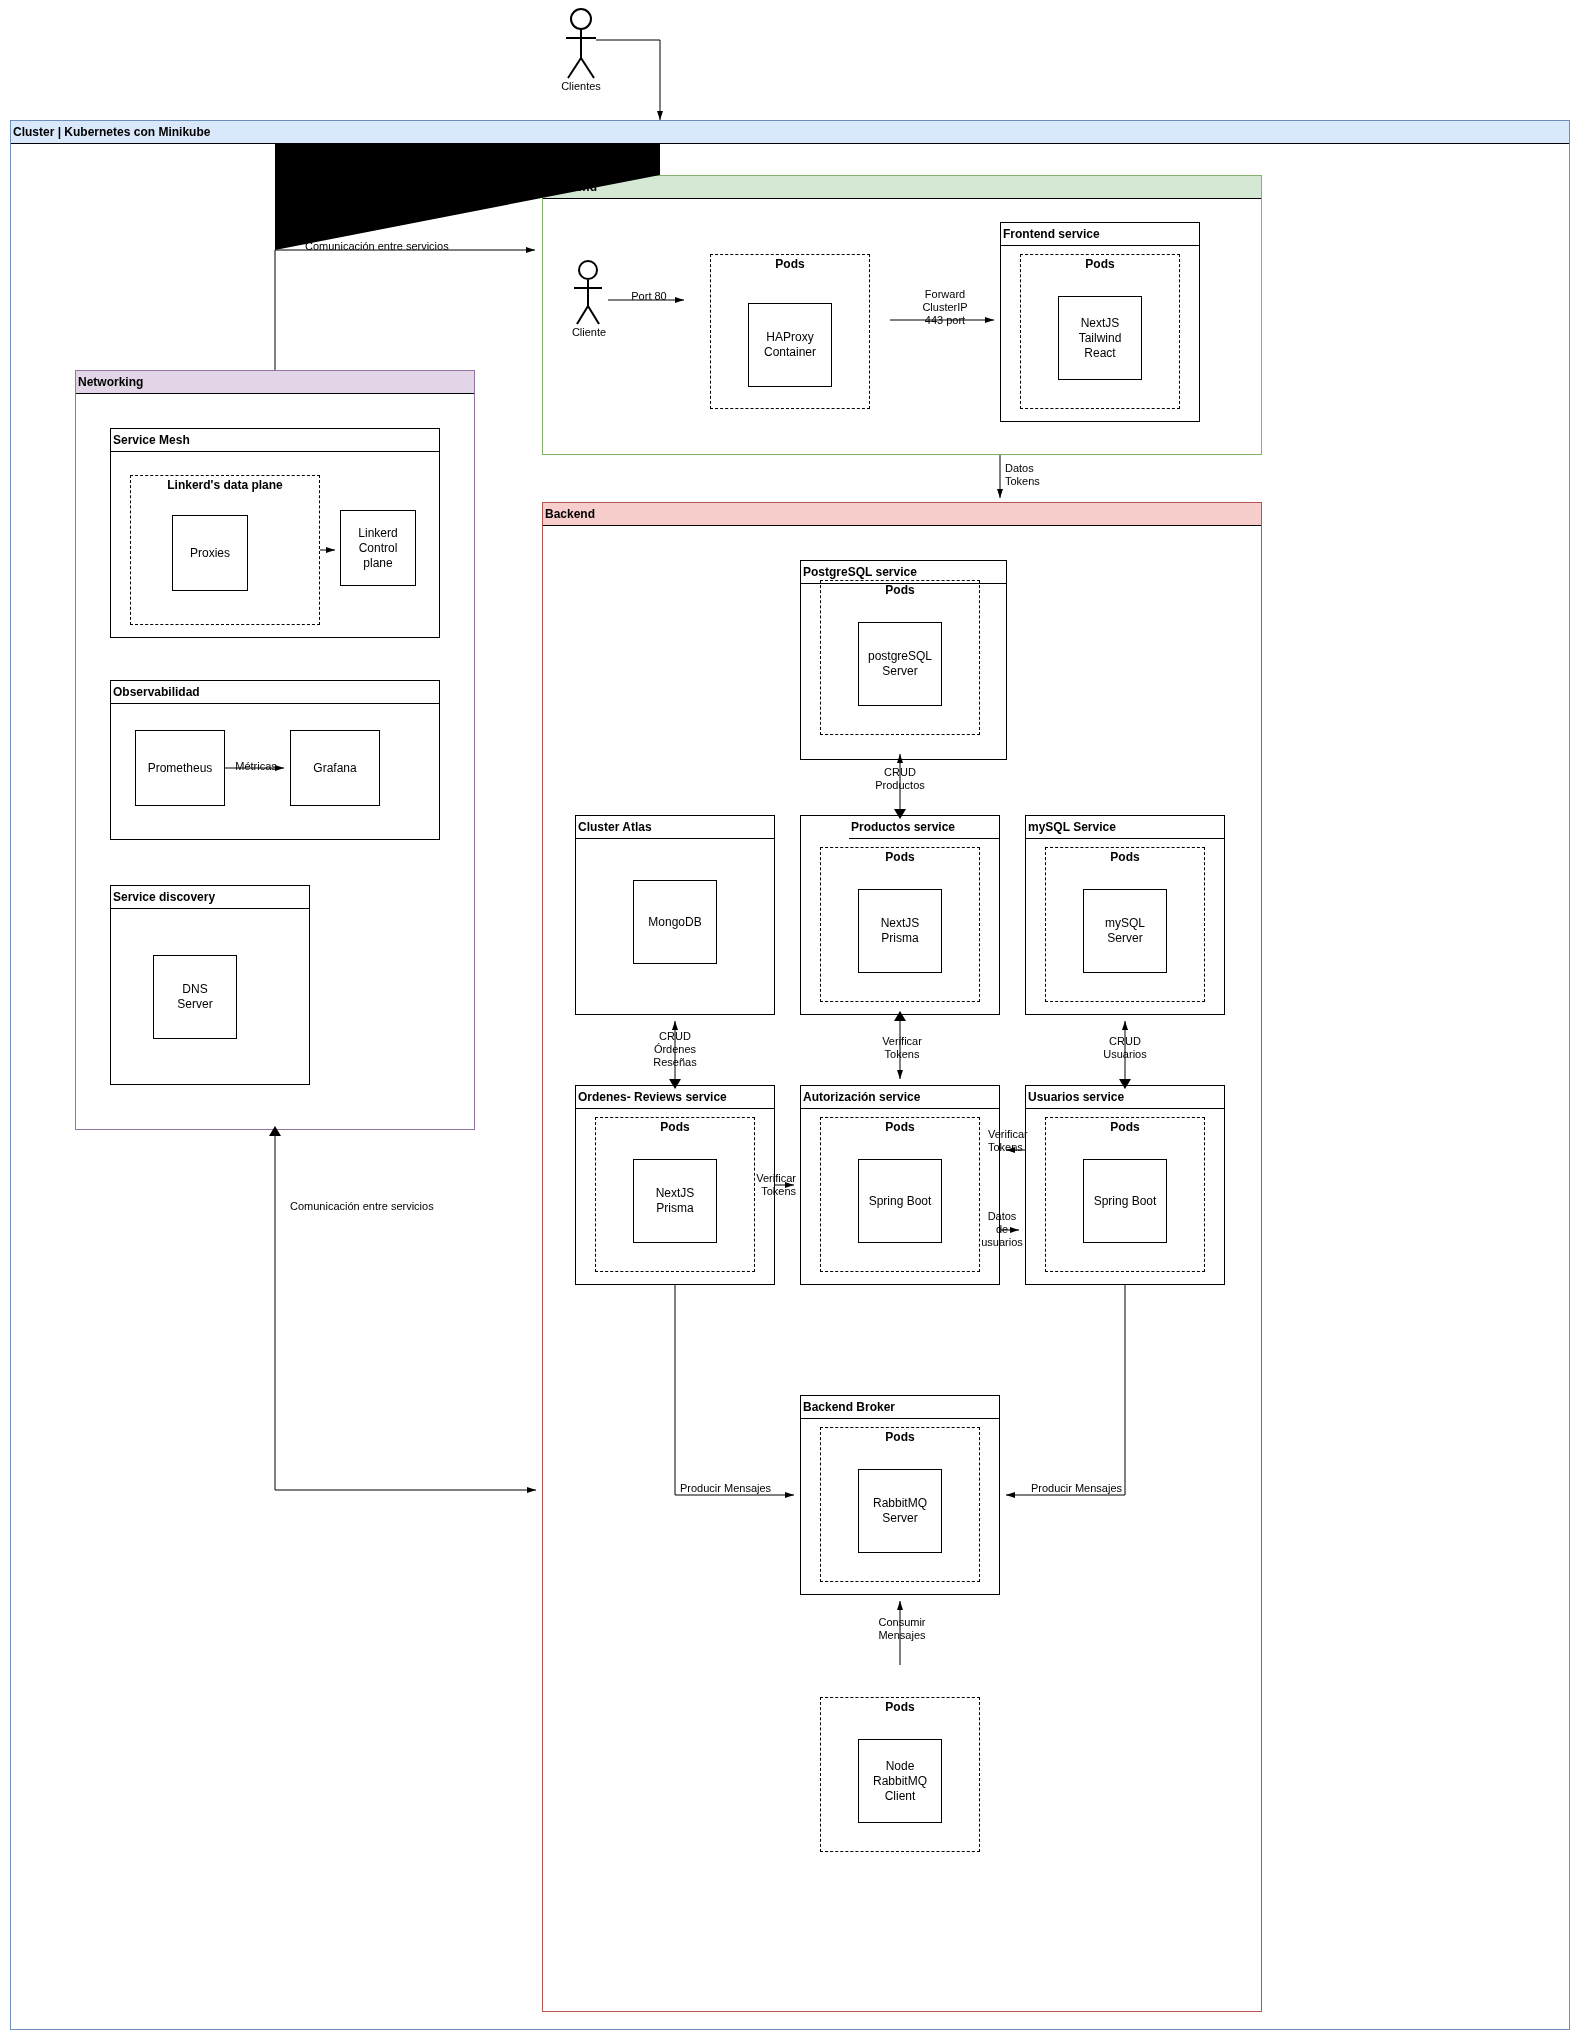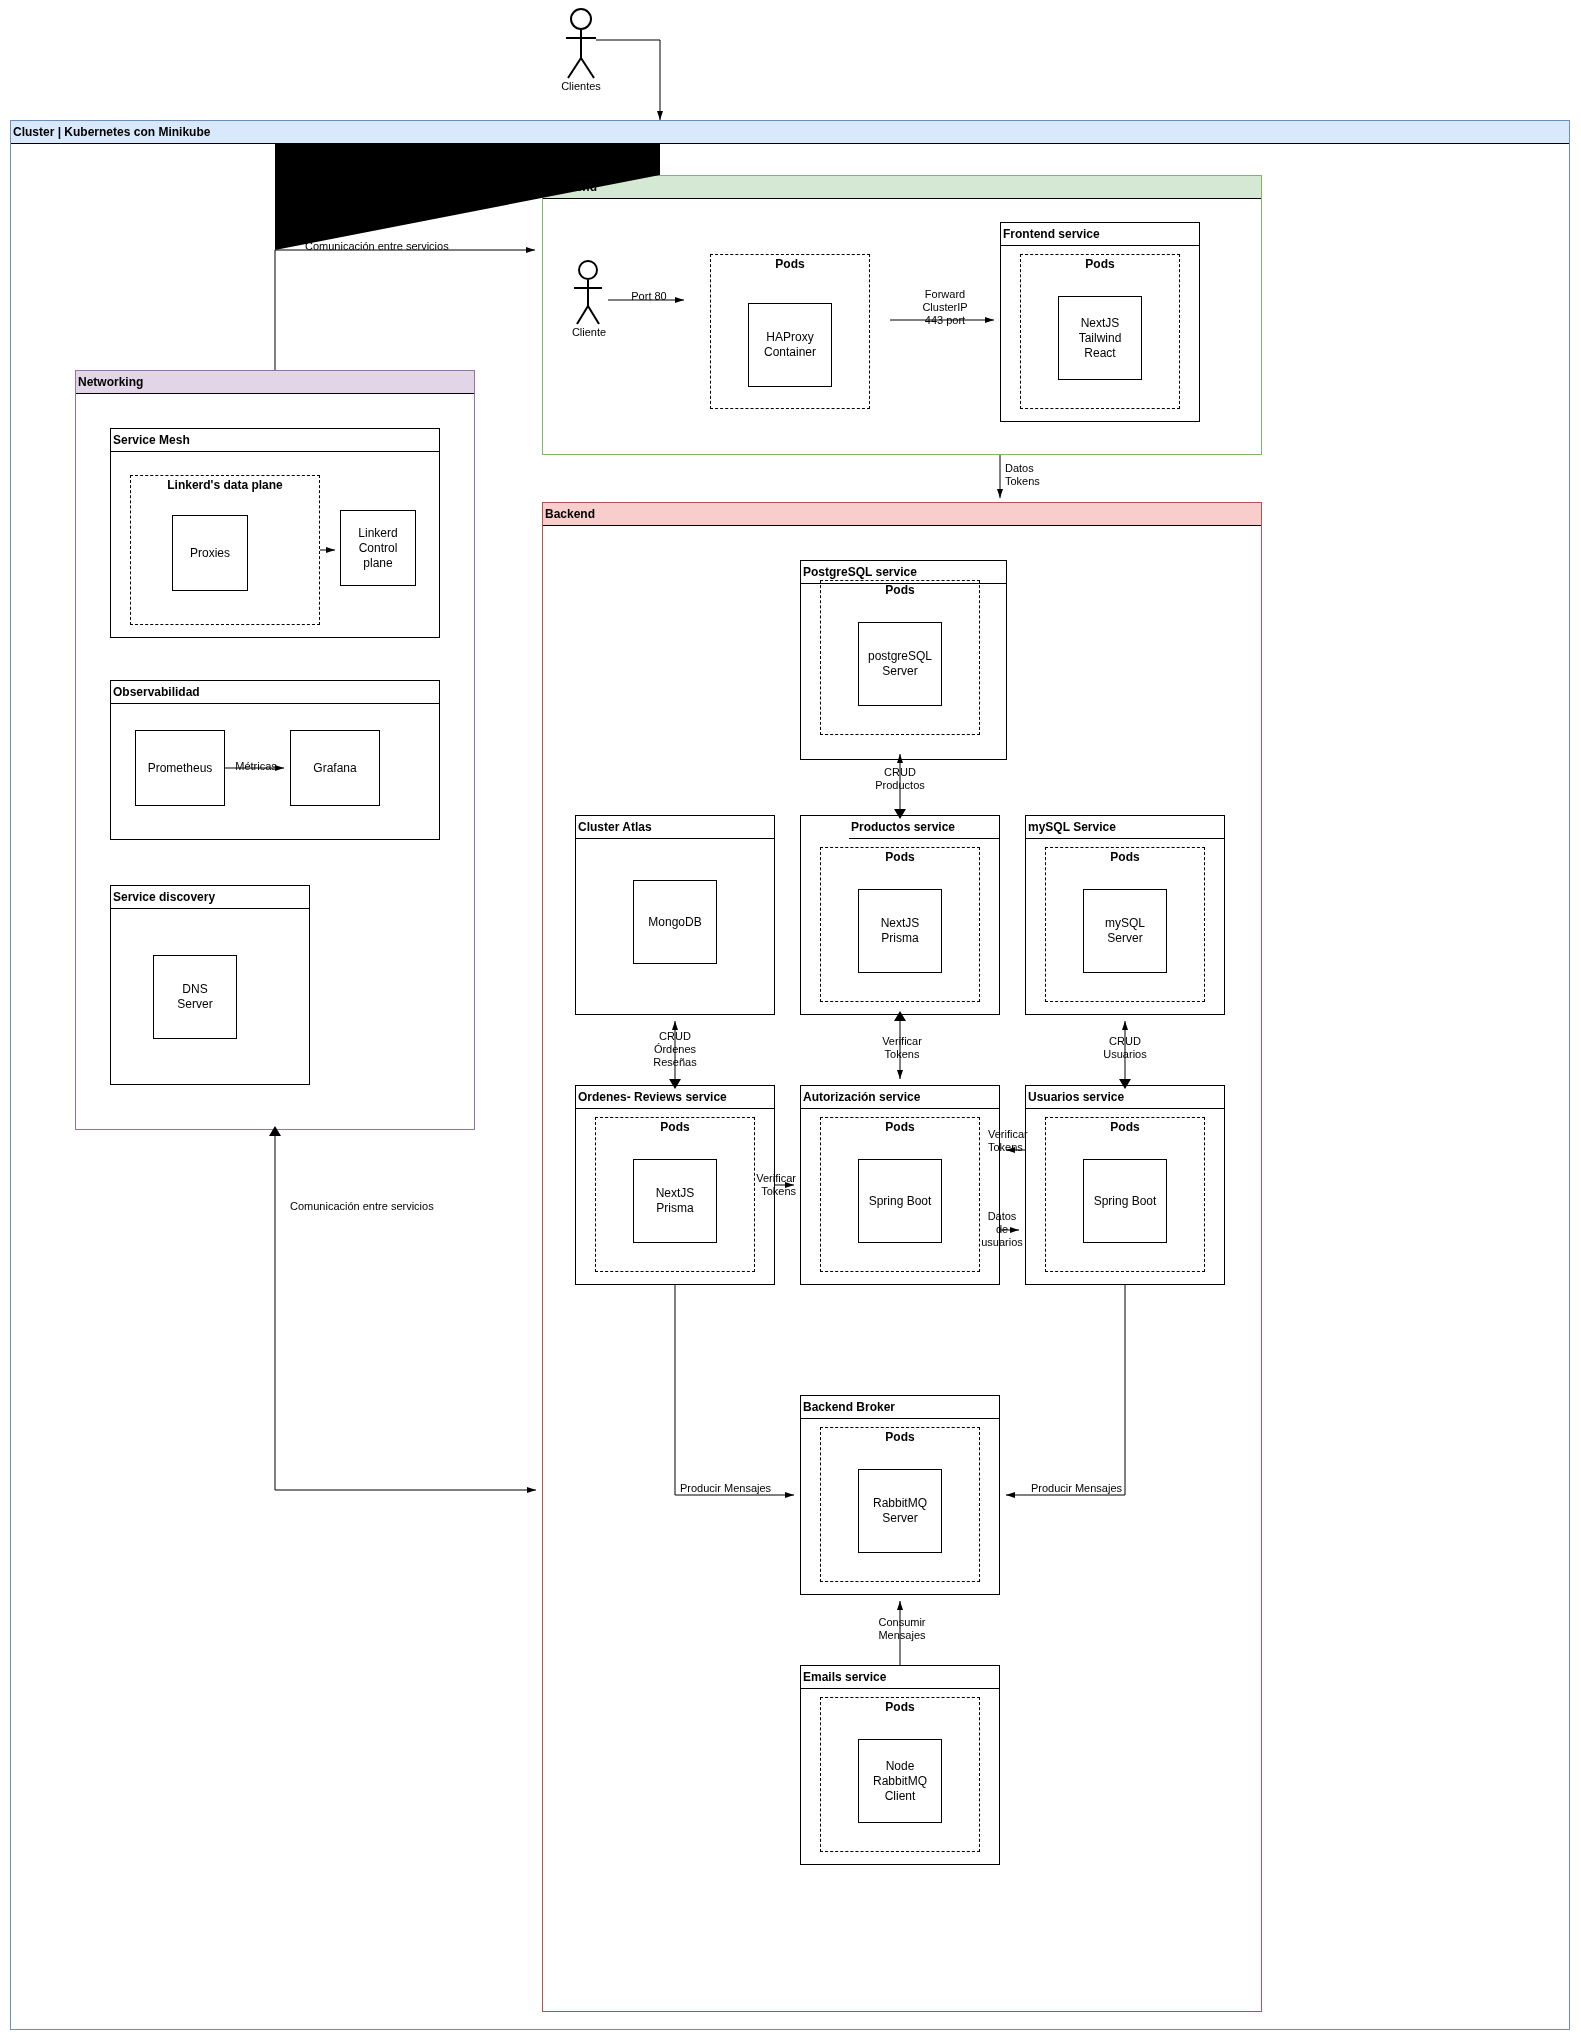--- a/index.html
+++ b/index.html
@@ -219,23 +219,20 @@
 
   <div class="box" style="left:800px; top:1395px; width:200px; height:200px;">
     <div class="titlebar">Backend Broker</div>
   </div>
   <div class="pods" style="left:820px; top:1427px; width:160px; height:155px;">
     <div class="podtitle">Pods</div>
   </div>
   <div class="inner" style="left:858px; top:1469px; width:84px; height:84px;">RabbitMQ
 Server</div>
 
-  <div class="box" style="left:800px; top:1665px; width:200px; height:200px;">
-    <div class="titlebar">Emails service</div>
-  </div>
   <div class="pods" style="left:820px; top:1697px; width:160px; height:155px;">
     <div class="podtitle">Pods</div>
   </div>
   <div class="inner" style="left:858px; top:1739px; width:84px; height:84px;">Node
 RabbitMQ
 Client</div>
 
   <svg class="overlay">
     <defs>
       <marker id="arrow" markerWidth="10" markerHeight="10" refX="9" refY="3" orient="auto" markerUnits="strokeWidth">

